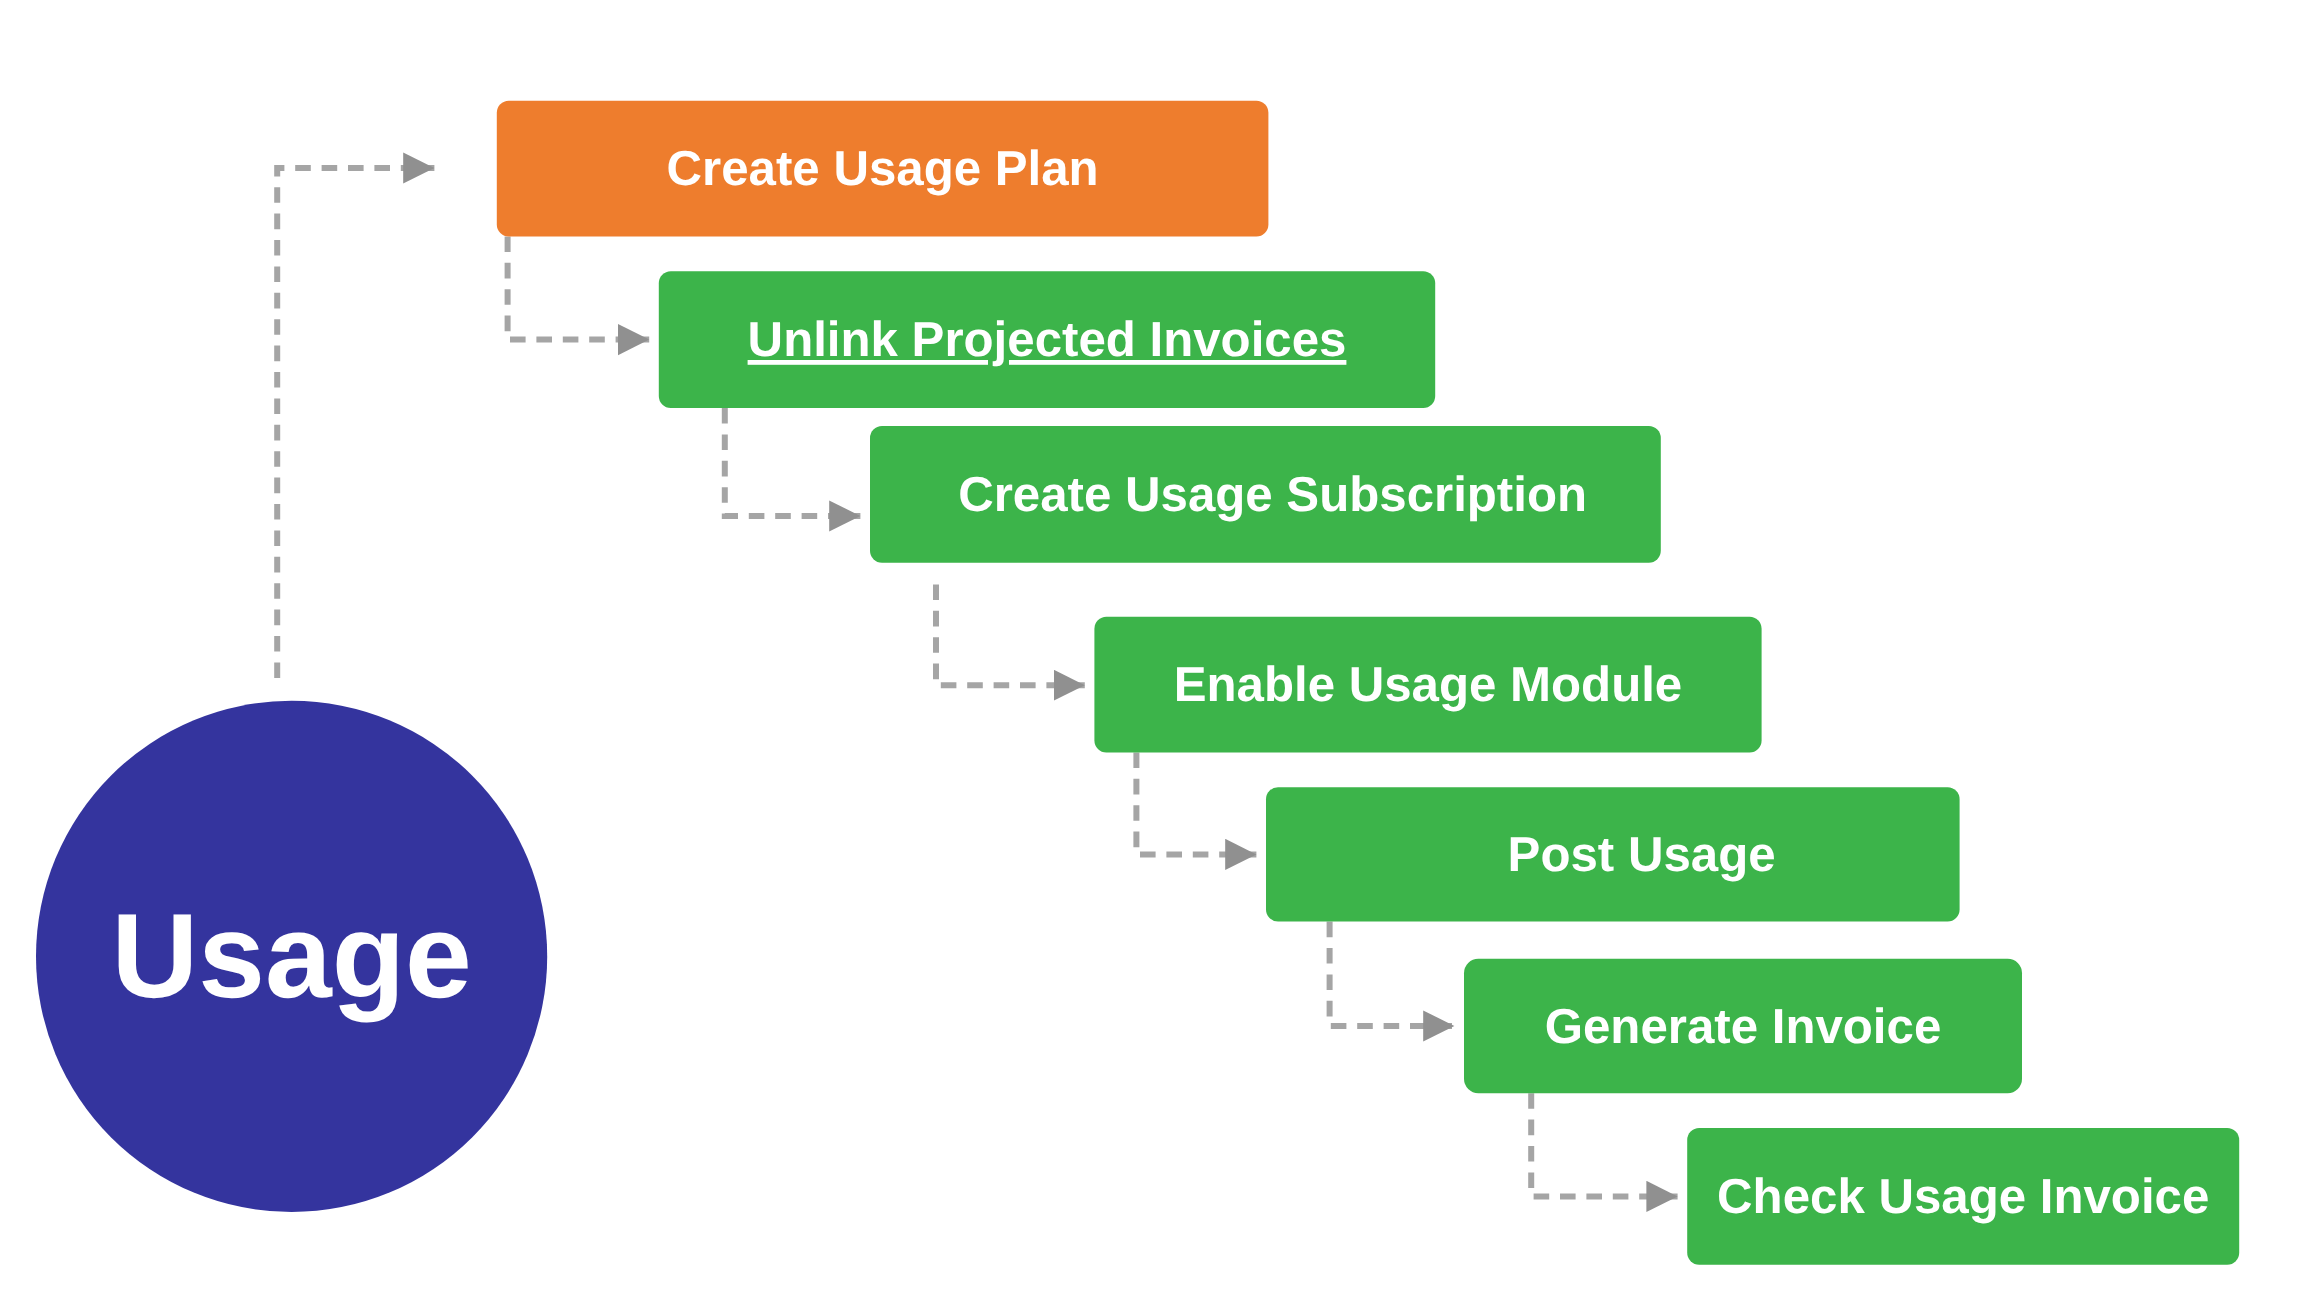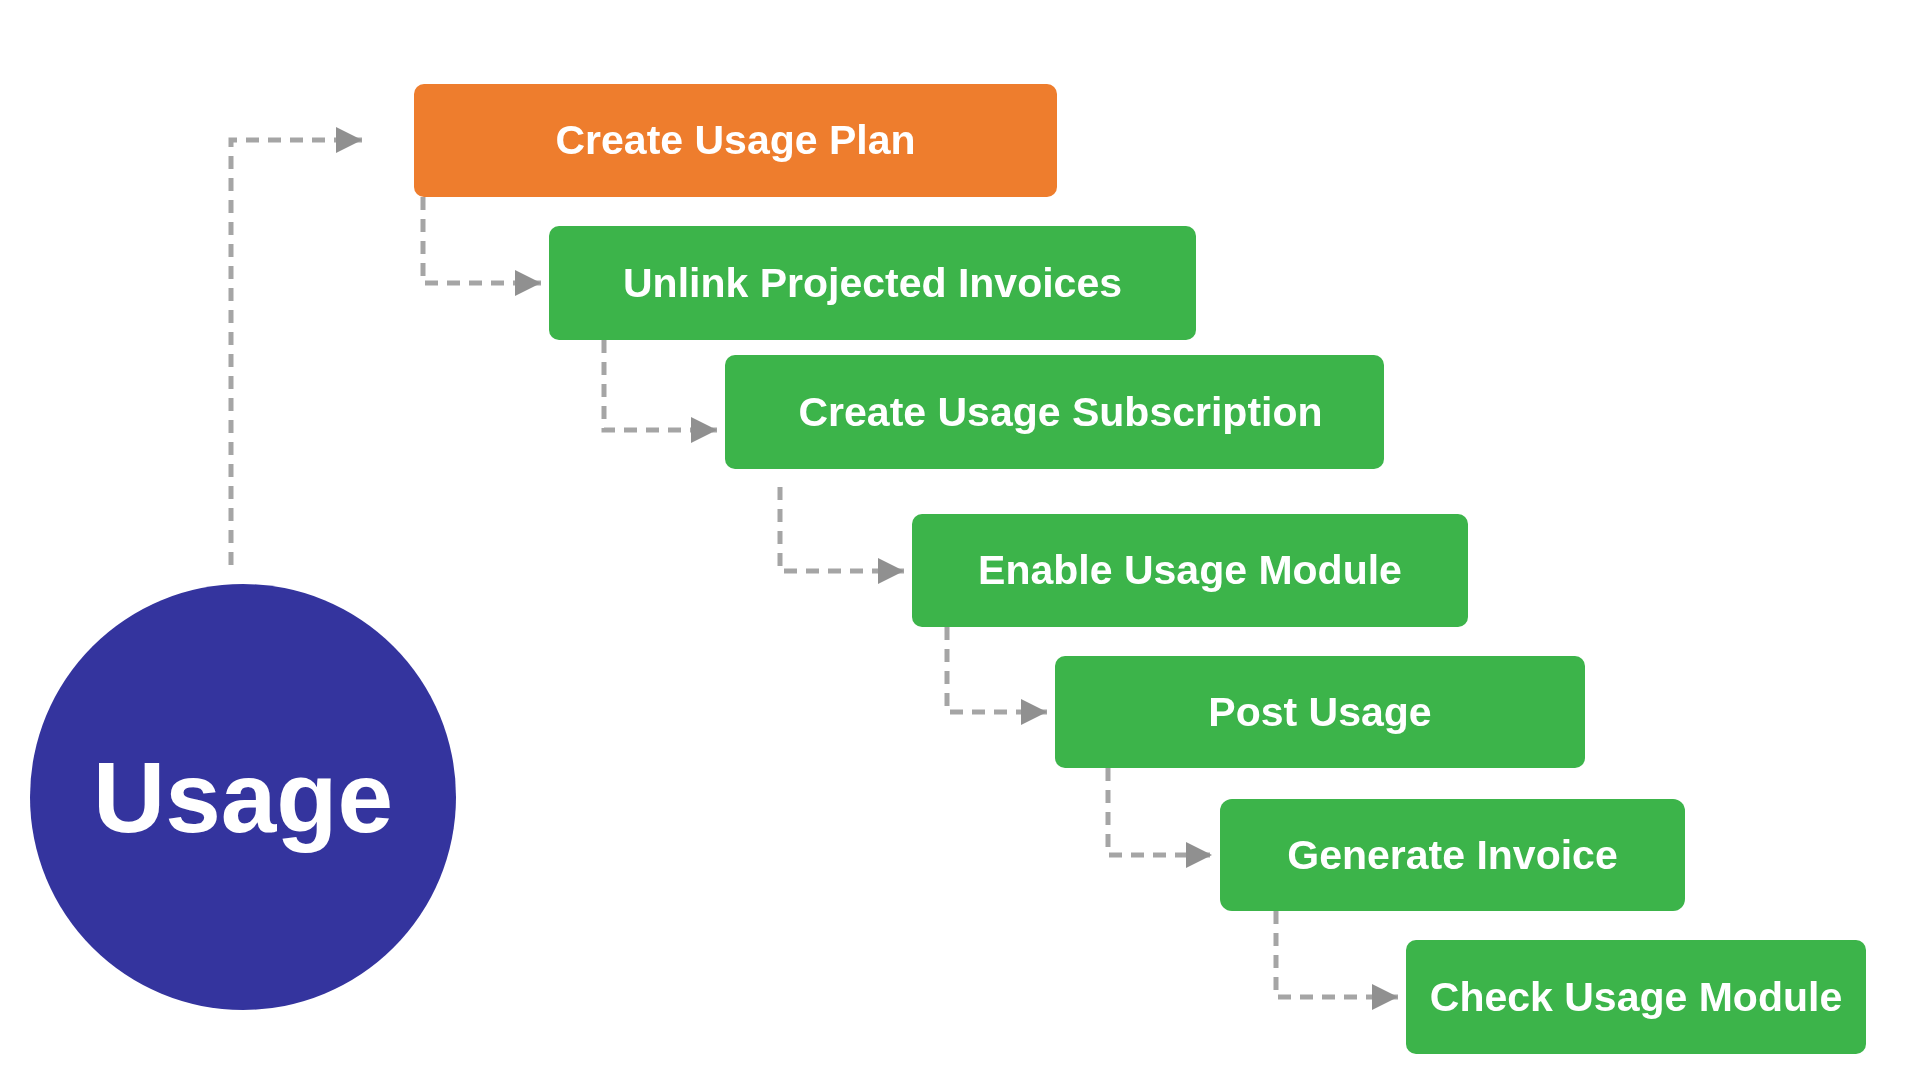--- a/index.html
+++ b/index.html
@@ -65,24 +65,24 @@
     display:flex;
     align-items:center;
     justify-content:center;
     color:var(--label-text);
     font-weight:bold;
     font-size:100px;
     line-height:1;
   }
   
   .n1{left:370px;top:84px;width:643px;height:113px;margin-left:44px;}
-  .n2{left:549px;top:226px;width:647px;height:114px;}
+  .n2{left:549px;top:226px;width:647px;height:114px;text-decoration:underline;}
   .n3{left:725px;top:355px;width:647px;height:114px;padding-left:12px;}
   .n4{left:912px;top:514px;width:556px;height:113px;}
-  .n5{left:1055px;top:656px;width:530px;height:112px;}
+  .n5{left:1055px;top:656px;width:530px;height:112px;padding-left:48px;}
   .n6{left:1220px;top:799px;width:465px;height:112px;border-radius:12px;}
   .n7{left:1406px;top:940px;width:460px;height:114px;}
 </style>
 </head>
 <body>
 
 <div class="stage">
 
   <svg class="connectors" viewBox="0 0 1920 1080" xmlns="http://www.w3.org/2000/svg">
     <defs>
@@ -115,16 +115,16 @@
   <div class="node n4">
     <span>Enable Usage Module</span>
   </div>
   <div class="node n5">
     <span>Post Usage</span>
   </div>
   <div class="node n6">
     <span>Generate Invoice</span>
   </div>
   <div class="node n7">
-    <span>Check Usage Module</span>
+    <span>Check Usage Invoice</span>
   </div>
 
 </div>
 
 </body></html>

